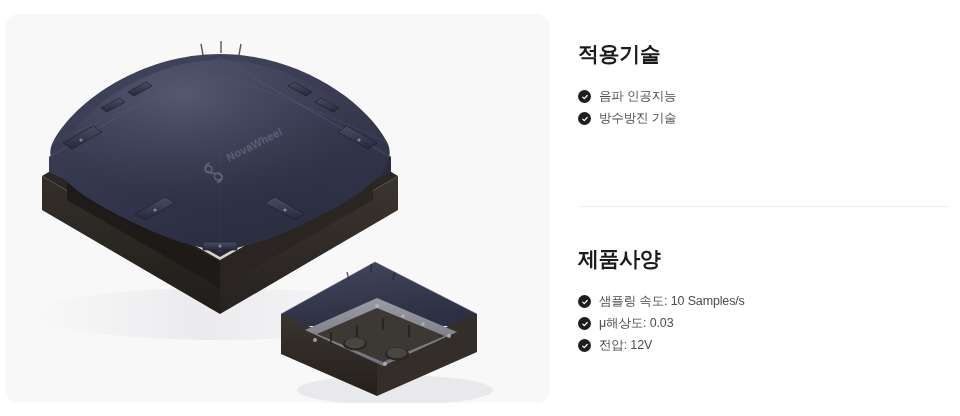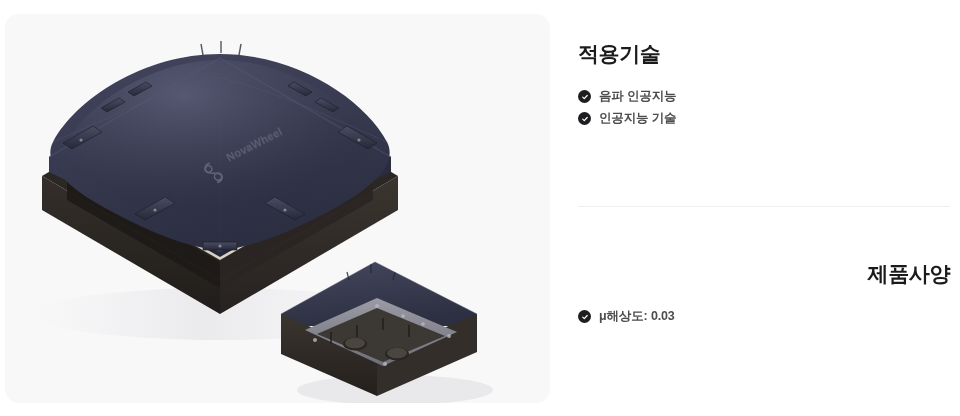--- a/index.html
+++ b/index.html
@@ -93,36 +93,35 @@
     height: 400px;
   }
 
   .section {
     position: absolute;
     left: 0;
     width: 372px;
   }
 
   .section-tech { top: 40px; }
-  .section-spec { top: 260px; text-align: right; }
+  .section-spec { top: 245px; }
 
   .section-title {
     font-size: 21px;
     font-weight: 700;
     line-height: 1.35;
     color: #1b1b1b;
     letter-spacing: -0.4px;
     margin: 0 0 21px 0;
   }
 
   .feature-list {
     list-style: none;
     margin: 0;
     padding: 0;
-    font-weight: bold;
   }
 
   .feature-item {
     display: flex;
     align-items: center;
     margin-bottom: 7px;
     min-height: 15px;
   }
 
   .feature-item:last-child { margin-bottom: 0; }
@@ -370,35 +369,51 @@
               </svg>
           </span>
           <span class="feature-label">음파 인공지능</span>
         </li>
         <li class="feature-item">
           <span class="check-icon">
             <svg viewBox="0 0 12 12">
                 <path d="M2.6 6.2 L4.9 8.4 L9.3 3.7" fill="none" stroke="#ffffff" stroke-width="1.8" stroke-linecap="round" stroke-linejoin="round"></path>
               </svg>
           </span>
-          <span class="feature-label">인공지능 기술</span>
+          <span class="feature-label">방수방진 기술</span>
         </li>
       </ul>
     </div>
 
     <hr class="divider">
 
     <div class="section section-spec">
       <h2 class="section-title">제품사양</h2>
       <ul class="feature-list">
         <li class="feature-item">
           <span class="check-icon">
             <svg viewBox="0 0 12 12">
                 <path d="M2.6 6.2 L4.9 8.4 L9.3 3.7" fill="none" stroke="#ffffff" stroke-width="1.8" stroke-linecap="round" stroke-linejoin="round"></path>
               </svg>
           </span>
+          <span class="feature-label">샘플링 속도: 10 Samples/s</span>
+        </li>
+        <li class="feature-item">
+          <span class="check-icon">
+            <svg viewBox="0 0 12 12">
+                <path d="M2.6 6.2 L4.9 8.4 L9.3 3.7" fill="none" stroke="#ffffff" stroke-width="1.8" stroke-linecap="round" stroke-linejoin="round"></path>
+              </svg>
+          </span>
           <span class="feature-label">μ해상도: 0.03</span>
+        </li>
+        <li class="feature-item">
+          <span class="check-icon">
+            <svg viewBox="0 0 12 12">
+                <path d="M2.6 6.2 L4.9 8.4 L9.3 3.7" fill="none" stroke="#ffffff" stroke-width="1.8" stroke-linecap="round" stroke-linejoin="round"></path>
+              </svg>
+          </span>
+          <span class="feature-label">전압: 12V</span>
         </li>
       </ul>
     </div>
 
   </div>
 </div>
 
 </body></html>

